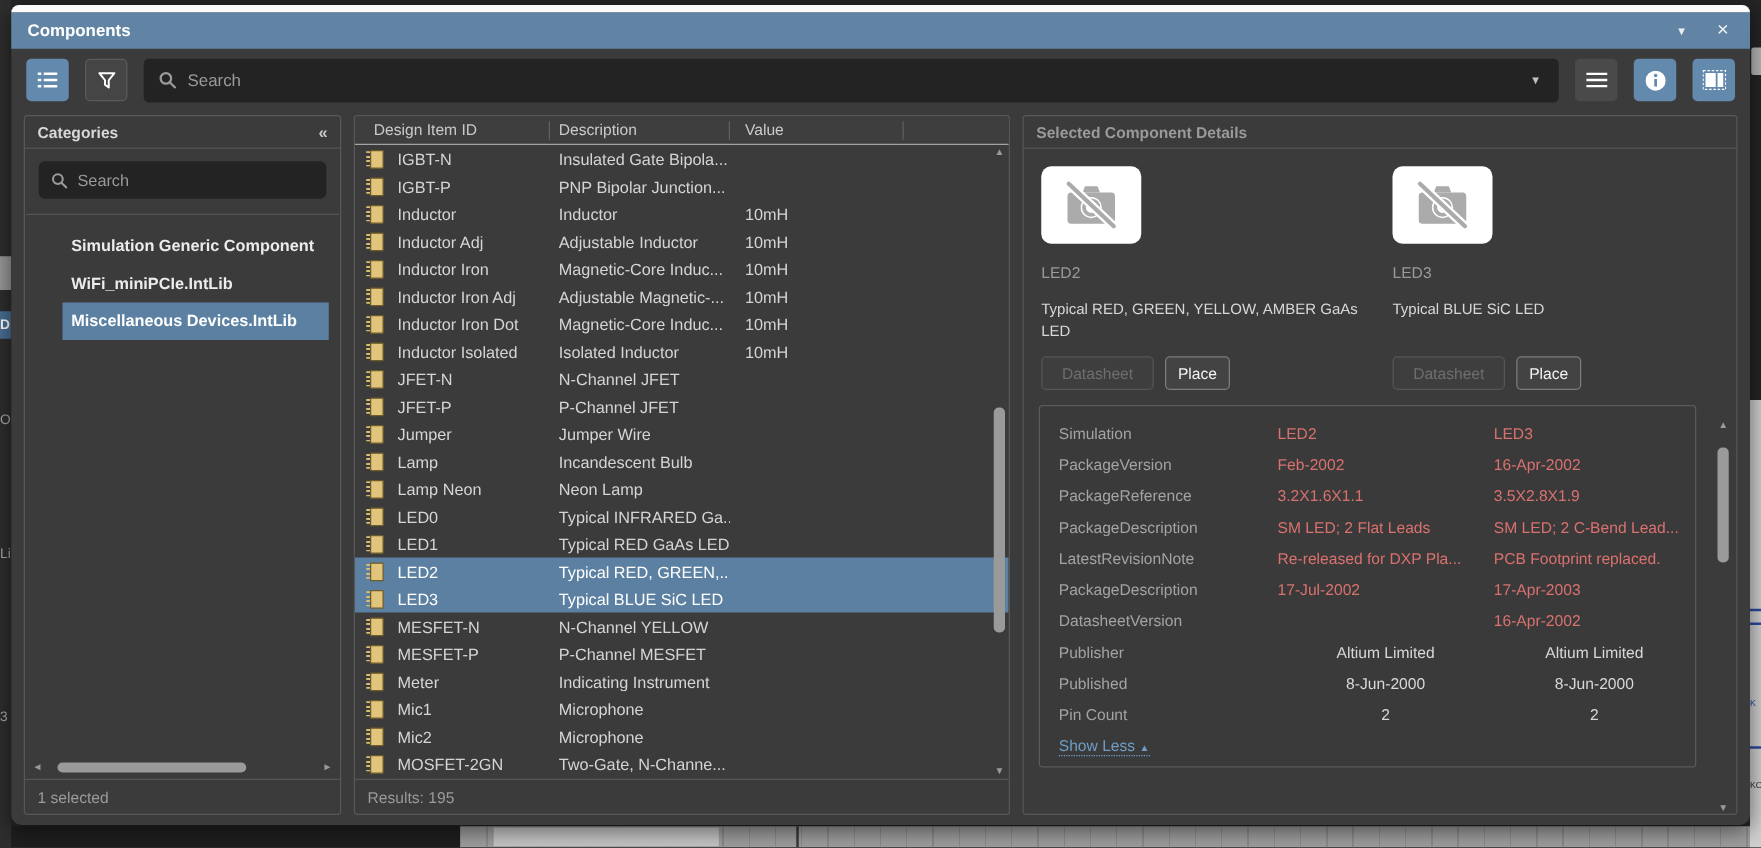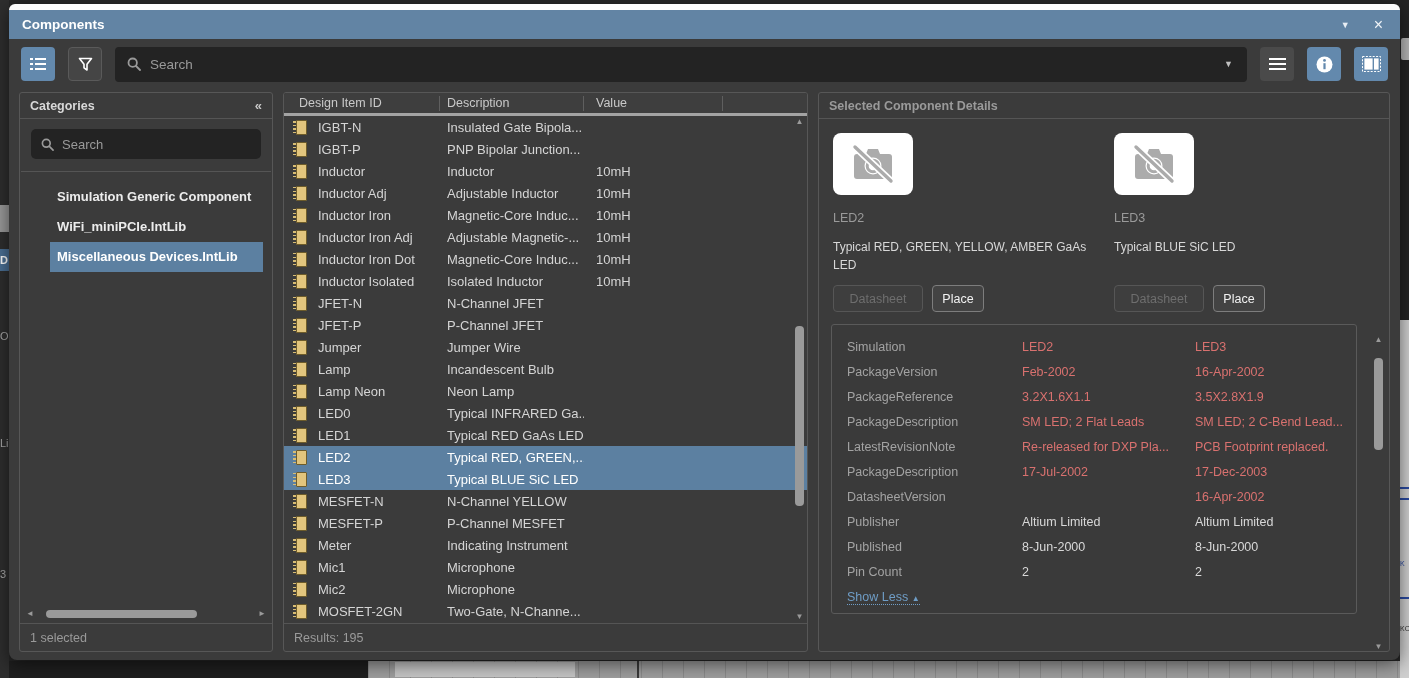--- a/index.html
+++ b/index.html
@@ -71,21 +71,21 @@
               padding-left:37px; white-space:nowrap; overflow:hidden; }
   .cat-item.selected { background:#5c80a1; margin:0 9px 0 30px; padding-left:7px; color:#fff; }
   .cat-hscroll { flex:0 0 18px; display:flex; align-items:center; padding:0 6px; gap:4px; }
   .scroll-arrow { color:#9a9a9a; font-size:8px; line-height:8px; }
   .cat-track { flex:1; height:8px; position:relative; }
   .cat-thumb { position:absolute; left:8px; top:0; width:70%; height:8px; border-radius:4px; background:#9a9a9a; }
   .sp-status { flex:0 0 28px; border-top:1px solid #555; color:#9a9a9a; font-size:12.5px; display:flex; align-items:center; padding:0 10px; }
 
   
   .comp-table { width:525px; }
-  .tbl-head { flex:0 0 23px; background:#3e3e3e; display:flex; align-items:center; font-size:12.5px; color:#c9c9c9; border-bottom:3px solid #a3a3a3; }
+  .tbl-head { flex:0 0 23px; background:#3e3e3e; display:flex; align-items:center; font-size:12.5px; color:#c9c9c9; border-bottom:1px solid #a3a3a3; }
   .hc { height:15px; line-height:15px; border-right:1px solid #5f5f5f; }
   .hc1 { width:156px; padding-left:15px; }
   .hc2 { width:144px; padding-left:7px; }
   .hc3 { width:139px; padding-left:12px; }
   .hc4 { flex:1; border-right:none; }
   .tbl-body { flex:1; position:relative; overflow:hidden; }
   .tbl-row { height:22px; display:flex; align-items:center; font-size:13px; color:#d5d5d5; white-space:nowrap; }
   .tbl-row.selected { background:#5c80a1; color:#fff; }
   .rc-icon { width:34px; display:flex; justify-content:center; flex:0 0 34px; }
   .rc-id { width:122px; overflow:hidden; }
@@ -111,21 +111,21 @@
   .card-buttons { margin-top:10px; display:flex; gap:9px; }
   .det-btn { height:27px; border-radius:4px; font-size:12.5px; font-family:inherit; }
   .btn-datasheet { width:90px; background:#3e3e3e; border:1px solid #565656; color:#6e6e6e; }
   .btn-place { width:52px; background:#434343; border:1px solid #7d7d7d; color:#f2f2f2; }
   .det-props-box { margin:12px 32px 0 12px; border:1px solid #5a5a5a; border-radius:3px; background:#3a3a3a; padding:9px 0 10px 0; height:290px; }
   .prop-row { height:25px; display:flex; align-items:center; font-size:12.5px; padding-left:15px; white-space:nowrap; }
   .pname { width:175px; color:#a3a3a3; flex:0 0 175px; overflow:hidden; }
   .pval1 { width:173px; flex:0 0 173px; overflow:hidden; }
   .pval2 { flex:1; overflow:hidden; }
   .pval-red { color:#d9716f; }
-  .pval-plain { color:#d8d8d8; }
+  .pval-plain { color:#d8d8d8;text-align:center; }
   .show-less { margin:6px 0 0 15px; display:inline-block; color:#6f9dc6; font-size:12.5px;
                border-bottom:1px dotted #6f9dc6; cursor:default; }
   .show-less .arrow { font-size:8px; border-bottom:none; }
   .det-vscroll { position:absolute; right:4px; top:243px; height:315px; width:13px; display:flex; flex-direction:column; align-items:center; }
   .det-vscroll .vthumb { top:14px; height:92px; }
 
   .svg-ic { display:block; }
 </style>
 </head>
 <body>
@@ -513,21 +513,21 @@
               <span class="pval2 pval-red">SM LED; 2 C-Bend Lead...</span>
             </div>
             <div class="prop-row">
               <span class="pname">LatestRevisionNote</span>
               <span class="pval1 pval-red">Re-released for DXP Pla...</span>
               <span class="pval2 pval-red">PCB Footprint replaced.</span>
             </div>
             <div class="prop-row">
               <span class="pname">PackageDescription</span>
               <span class="pval1 pval-red">17-Jul-2002</span>
-              <span class="pval2 pval-red">17-Dec-2003</span>
+              <span class="pval2 pval-red">17-Apr-2003</span>
             </div>
             <div class="prop-row">
               <span class="pname">DatasheetVersion</span>
               <span class="pval1 pval-red"></span>
               <span class="pval2 pval-red">16-Apr-2002</span>
             </div>
             <div class="prop-row">
               <span class="pname">Publisher</span>
               <span class="pval1 pval-plain">Altium Limited</span>
               <span class="pval2 pval-plain">Altium Limited</span>

